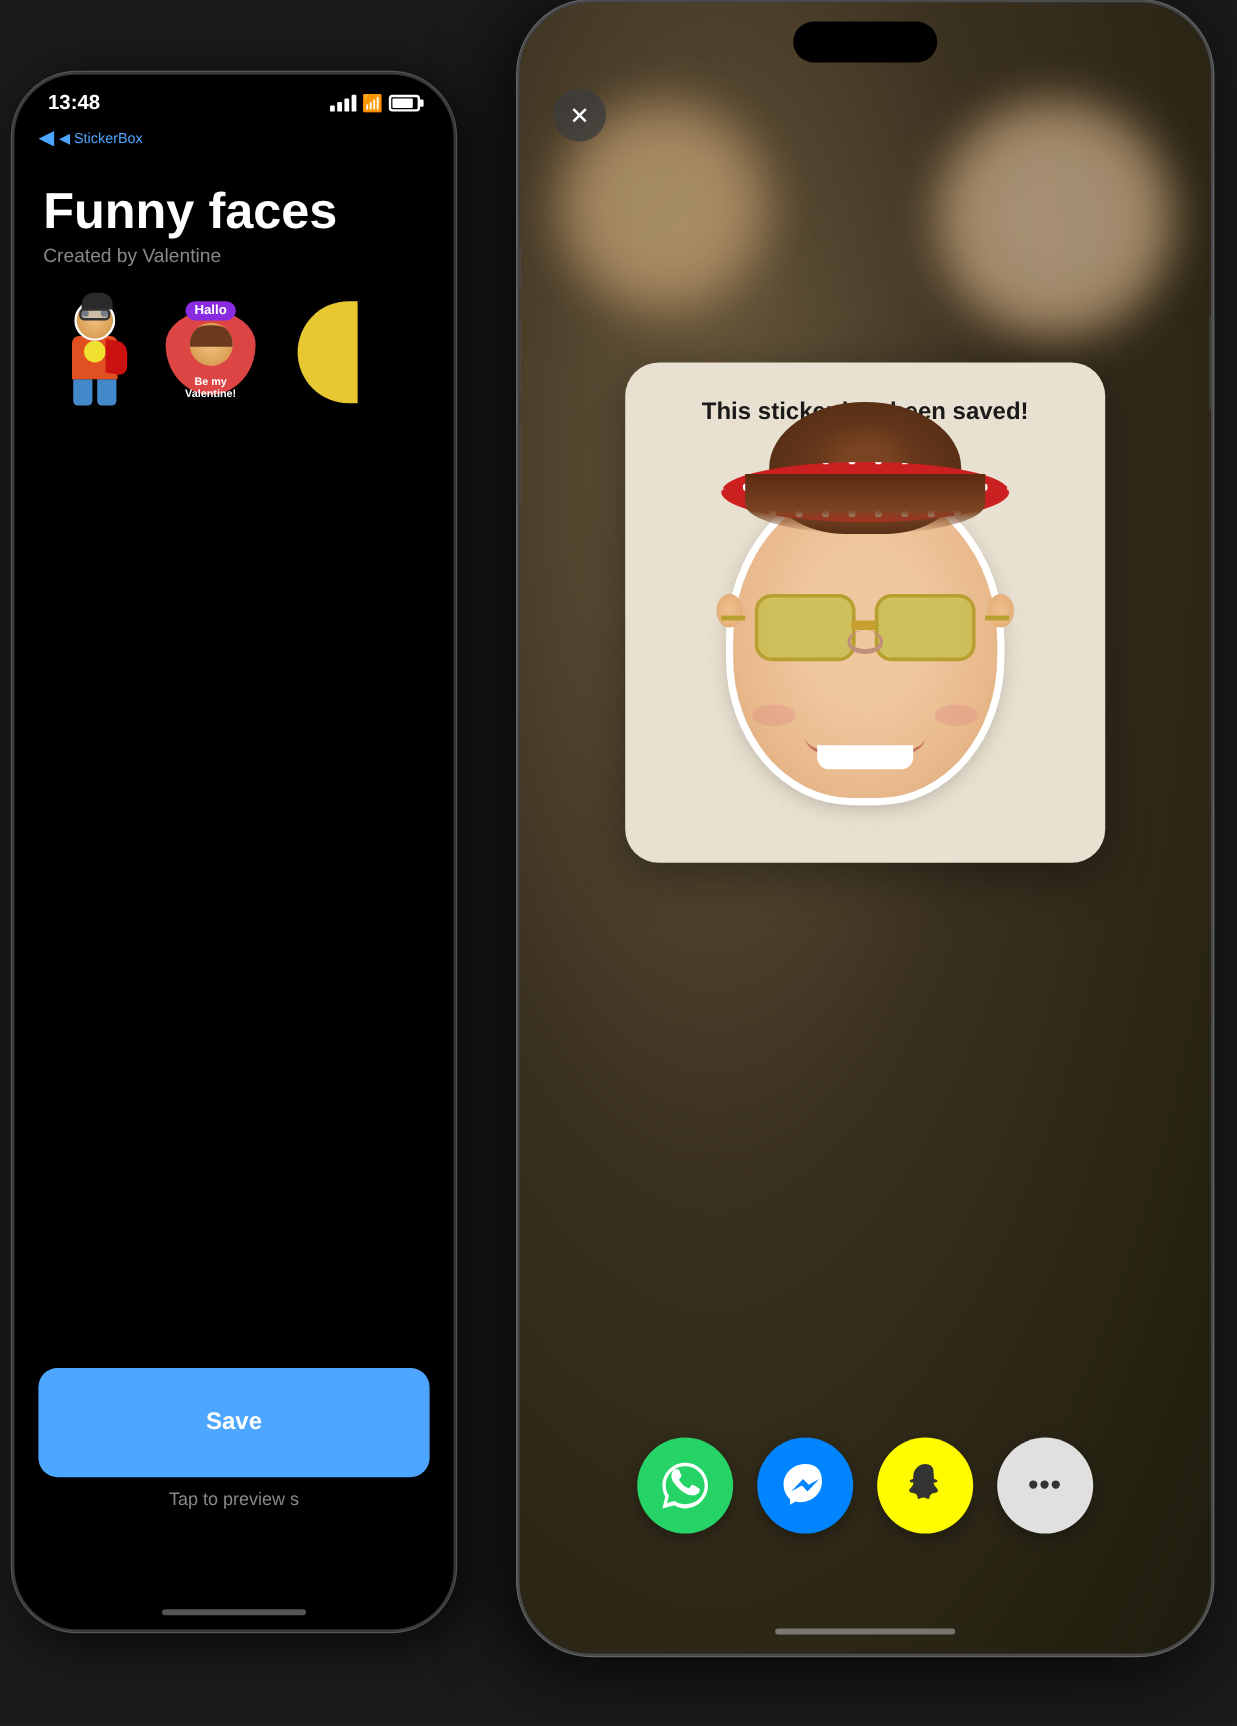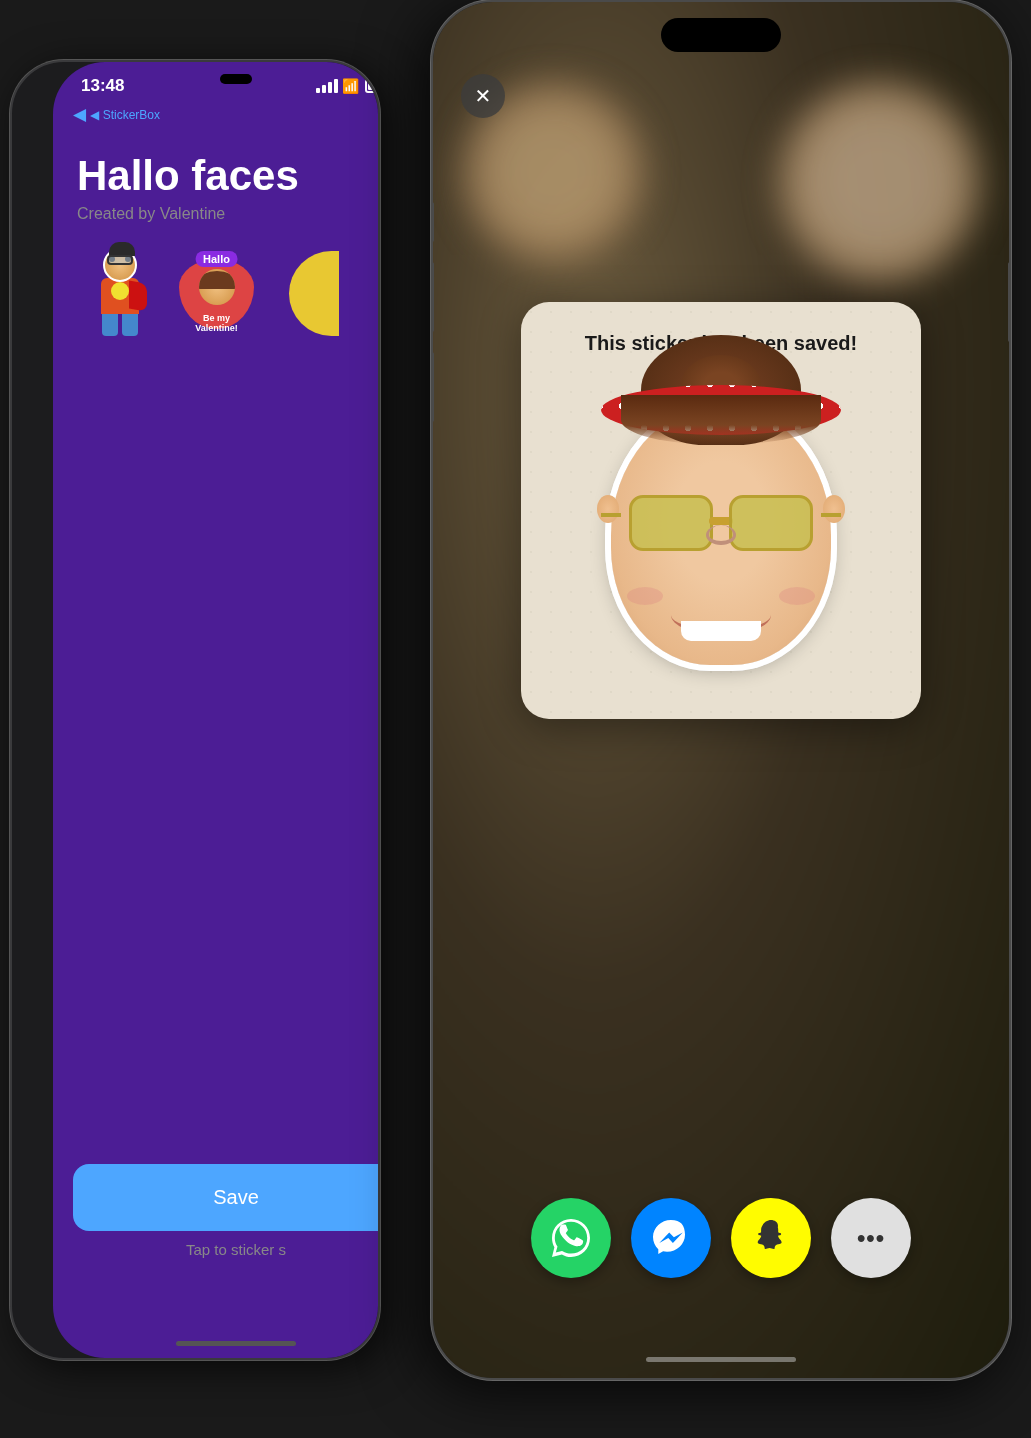--- a/index.html
+++ b/index.html
@@ -25,25 +25,24 @@
       background: #1c1c1e;
       border-radius: 54px;
       border: 2px solid #3a3a3c;
       box-shadow: 0 0 0 1px #555, 8px 8px 40px rgba(0,0,0,0.7);
       overflow: hidden;
       z-index: 1;
     }
     .phone-back-inner {
       width: 100%;
       height: 100%;
-      background: #4c1d95;
+      background: #000000;
       border-radius: 52px;
       overflow: hidden;
       position: relative;
-      margin-left: 41px;
     }
     
     .phone-back .status-bar {
       display: flex;
       justify-content: space-between;
       align-items: center;
       padding: 14px 28px 4px;
       color: #fff;
     }
     .status-time {
@@ -88,24 +87,24 @@
       position: absolute;
       bottom: 100px;
       left: 20px;
       right: 20px;
     }
     .save-btn {
       width: 100%;
       background: #4da6ff;
       color: #fff;
       font-size: 20px;
-      font-weight: 400;
+      font-weight: 700;
       border: none;
       border-radius: 16px;
-      padding: 22px;
+      padding: 34px;
       text-align: center;
       cursor: pointer;
     }
     .tap-preview-text {
       text-align: center;
       color: #888;
       font-size: 15px;
       margin-top: 10px;
     }
     
@@ -497,21 +496,21 @@
     
     .sticker-pack-row {
       display: flex;
       gap: 12px;
       margin-top: 10px;
     }
     .sticker-pack-item {
       width: 85px;
       height: 85px;
       display: flex;
-      align-items: flex-end;
+      align-items: center;
       justify-content: center;
       position: relative;
     }
     
     .valentine-sticker {
       position: relative;
       width: 85px;
       height: 85px;
       display: flex;
       align-items: center;
@@ -612,21 +611,21 @@
         </div>
       </div>
     </div>
 
     <div class="nav-back">
       <span class="nav-back-arrow">◀</span>
       <span style="color:#4da6ff; font-size:12px;">◀ StickerBox</span>
     </div>
 
     <div class="phone-back-content">
-      <div class="funny-title">Hallo faces</div>
+      <div class="funny-title">Funny faces</div>
       <div class="funny-subtitle">Created by Valentine</div>
 
       <div class="sticker-pack-row">
 
         <div class="sticker-pack-item">
           <div style="position:relative; display:flex; flex-direction:column; align-items:center;">
 
             <div style="width:34px;height:34px;background:radial-gradient(#f0c080,#d09040);border-radius:50%;position:relative;z-index:2;border:2px solid #fff;">
               <div style="position:absolute;top:-8px;left:4px;width:26px;height:14px;background:#2a2a2a;border-radius:10px 10px 0 0;"></div>
               <div style="position:absolute;top:6px;left:4px;width:6px;height:6px;background:#333;border-radius:50%;"></div>
@@ -661,21 +660,21 @@
         </div>
 
         <div class="sticker-pack-item">
           <div class="yellow-circle"></div>
         </div>
       </div>
     </div>
 
     <div class="save-btn-container">
       <button class="save-btn">Save</button>
-      <div class="tap-preview-text">Tap to sticker s</div>
+      <div class="tap-preview-text">Tap to preview s</div>
     </div>
 
     <div class="home-indicator"></div>
   </div>
 </div>
 
 <div class="phone-front">
   <div class="phone-front-inner">
 
     <div class="video-bg"></div>

